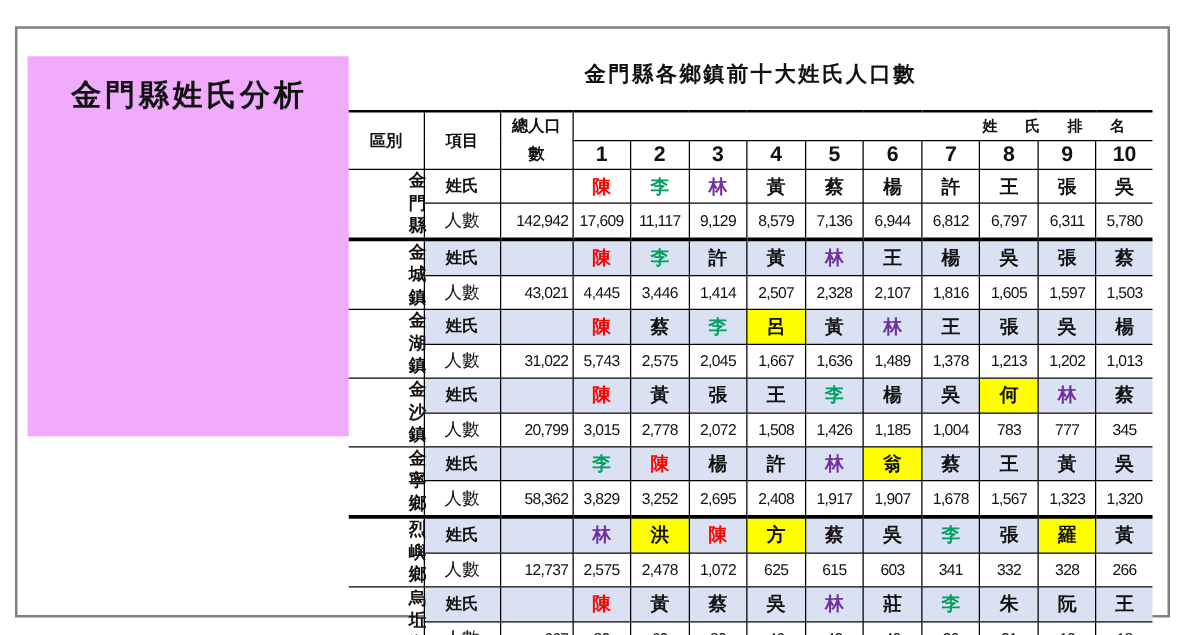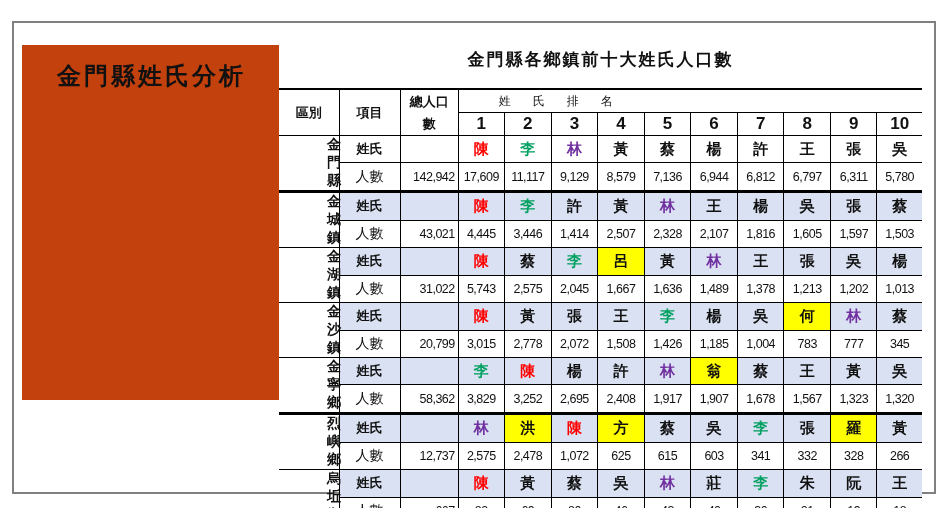--- a/index.html
+++ b/index.html
@@ -1,35 +1,35 @@
 <!DOCTYPE html>
 <html><head>
 <meta charset="utf-8">
 <style>
   html, body { margin: 0; padding: 0; background: #ffffff; }
   body { width: 948px; height: 508px; position: relative; overflow: hidden;
          font-family: "DejaVu Serif", "Liberation Serif", serif; color: #111; }
   .frame { position: absolute; left: 12px; top: 21px; width: 924px; height: 473px;
            border: 2px solid #808080; box-sizing: border-box; background: #fff; }
-  .side { position: absolute; left: 22px; top: 45px; width: 257px; height: 355px;
-          background: #c2410c; box-sizing: border-box; padding: 14px 10px 0 12px; }
+  .side { position: absolute; left: 22px; top: 45px; width: 257px; height: 304px;
+          background: #f0abfc; box-sizing: border-box; padding: 14px 10px 0 12px; }
   .side h1 { margin: 0 0 8px 0; text-align: center; font-size: 24px; font-weight: bold;
              letter-spacing: 3px; line-height: 34px; color: #111; }
   .side p { margin: 0; font-size: 15.2px; line-height: 27.2px; letter-spacing: 1.5px;
             text-align: justify; color: #222; }
   .title { position: absolute; left: 279px; top: 48px; width: 643px; text-align: center;
            font-size: 17px; font-weight: bold; letter-spacing: 2px; }
   table { position: absolute; left: 279px; top: 88px; border-collapse: collapse;
           table-layout: fixed; width: 643px; font-size: 13px; }
   td, th { border: 1px solid #000; padding: 0; text-align: center; height: 20px;
            font-weight: normal; }
   th { font-weight: bold; }
   .hdr td, .hdr th { border-top: 2px solid #000; }
   .lbl { font-weight: bold; font-size: 13px; }
-  .rankhdr { font-size: 12px; letter-spacing: 22px; font-weight: normal; text-align: left; padding-left: 40px; height: 22px; }
+  .rankhdr { font-size: 12px; letter-spacing: 22px; font-weight: bold; text-align: right; padding-left: 40px; height: 22px; }
   .ranknum { font-family: "Liberation Sans", sans-serif; font-size: 17px; font-weight: bold; height: 22px; }
   .surname td.sn { font-size: 15px; font-weight: bold; }
   .surname td.blue { background: #dae1f2; }
   .num { font-family: "Liberation Sans", sans-serif; font-size: 12.5px; letter-spacing: -0.5px; }
   .num.total { text-align: right; padding-right: 3px; }
   .district { font-weight: bold; font-size: 14px; padding-left: 48px; }
   .thick td { border-bottom: 3px solid #000; }
   .hl { background: #ffff00 !important; }
   .c-red { color: #ff0000; }
   .c-green { color: #00a060; }

